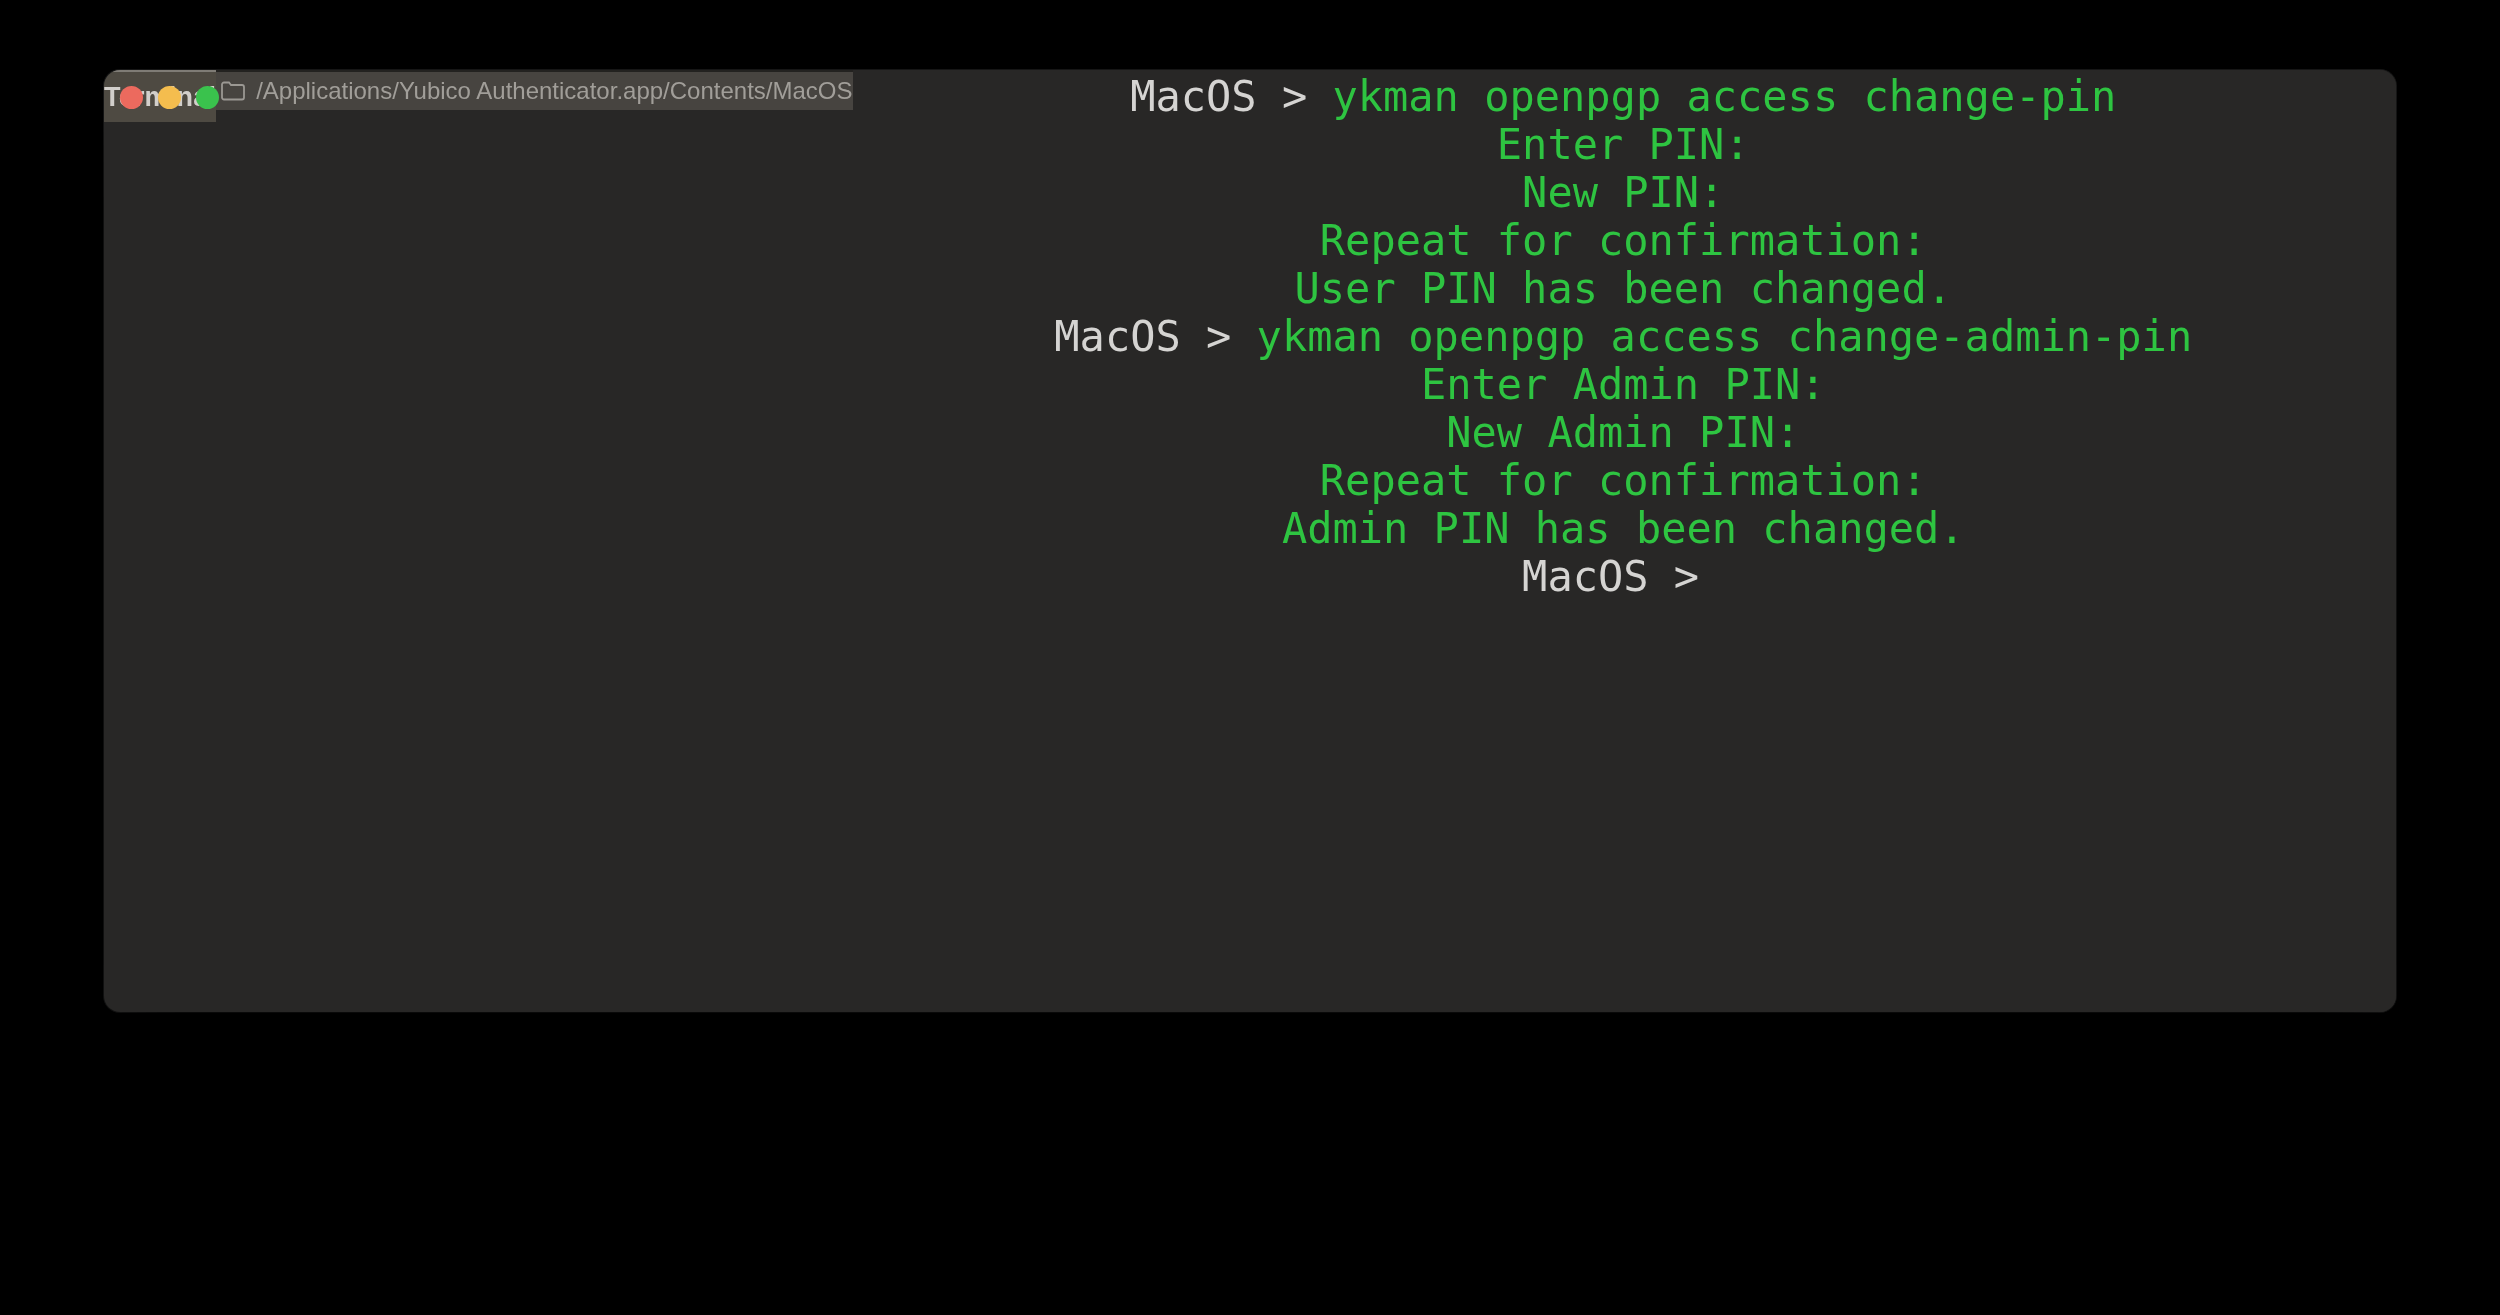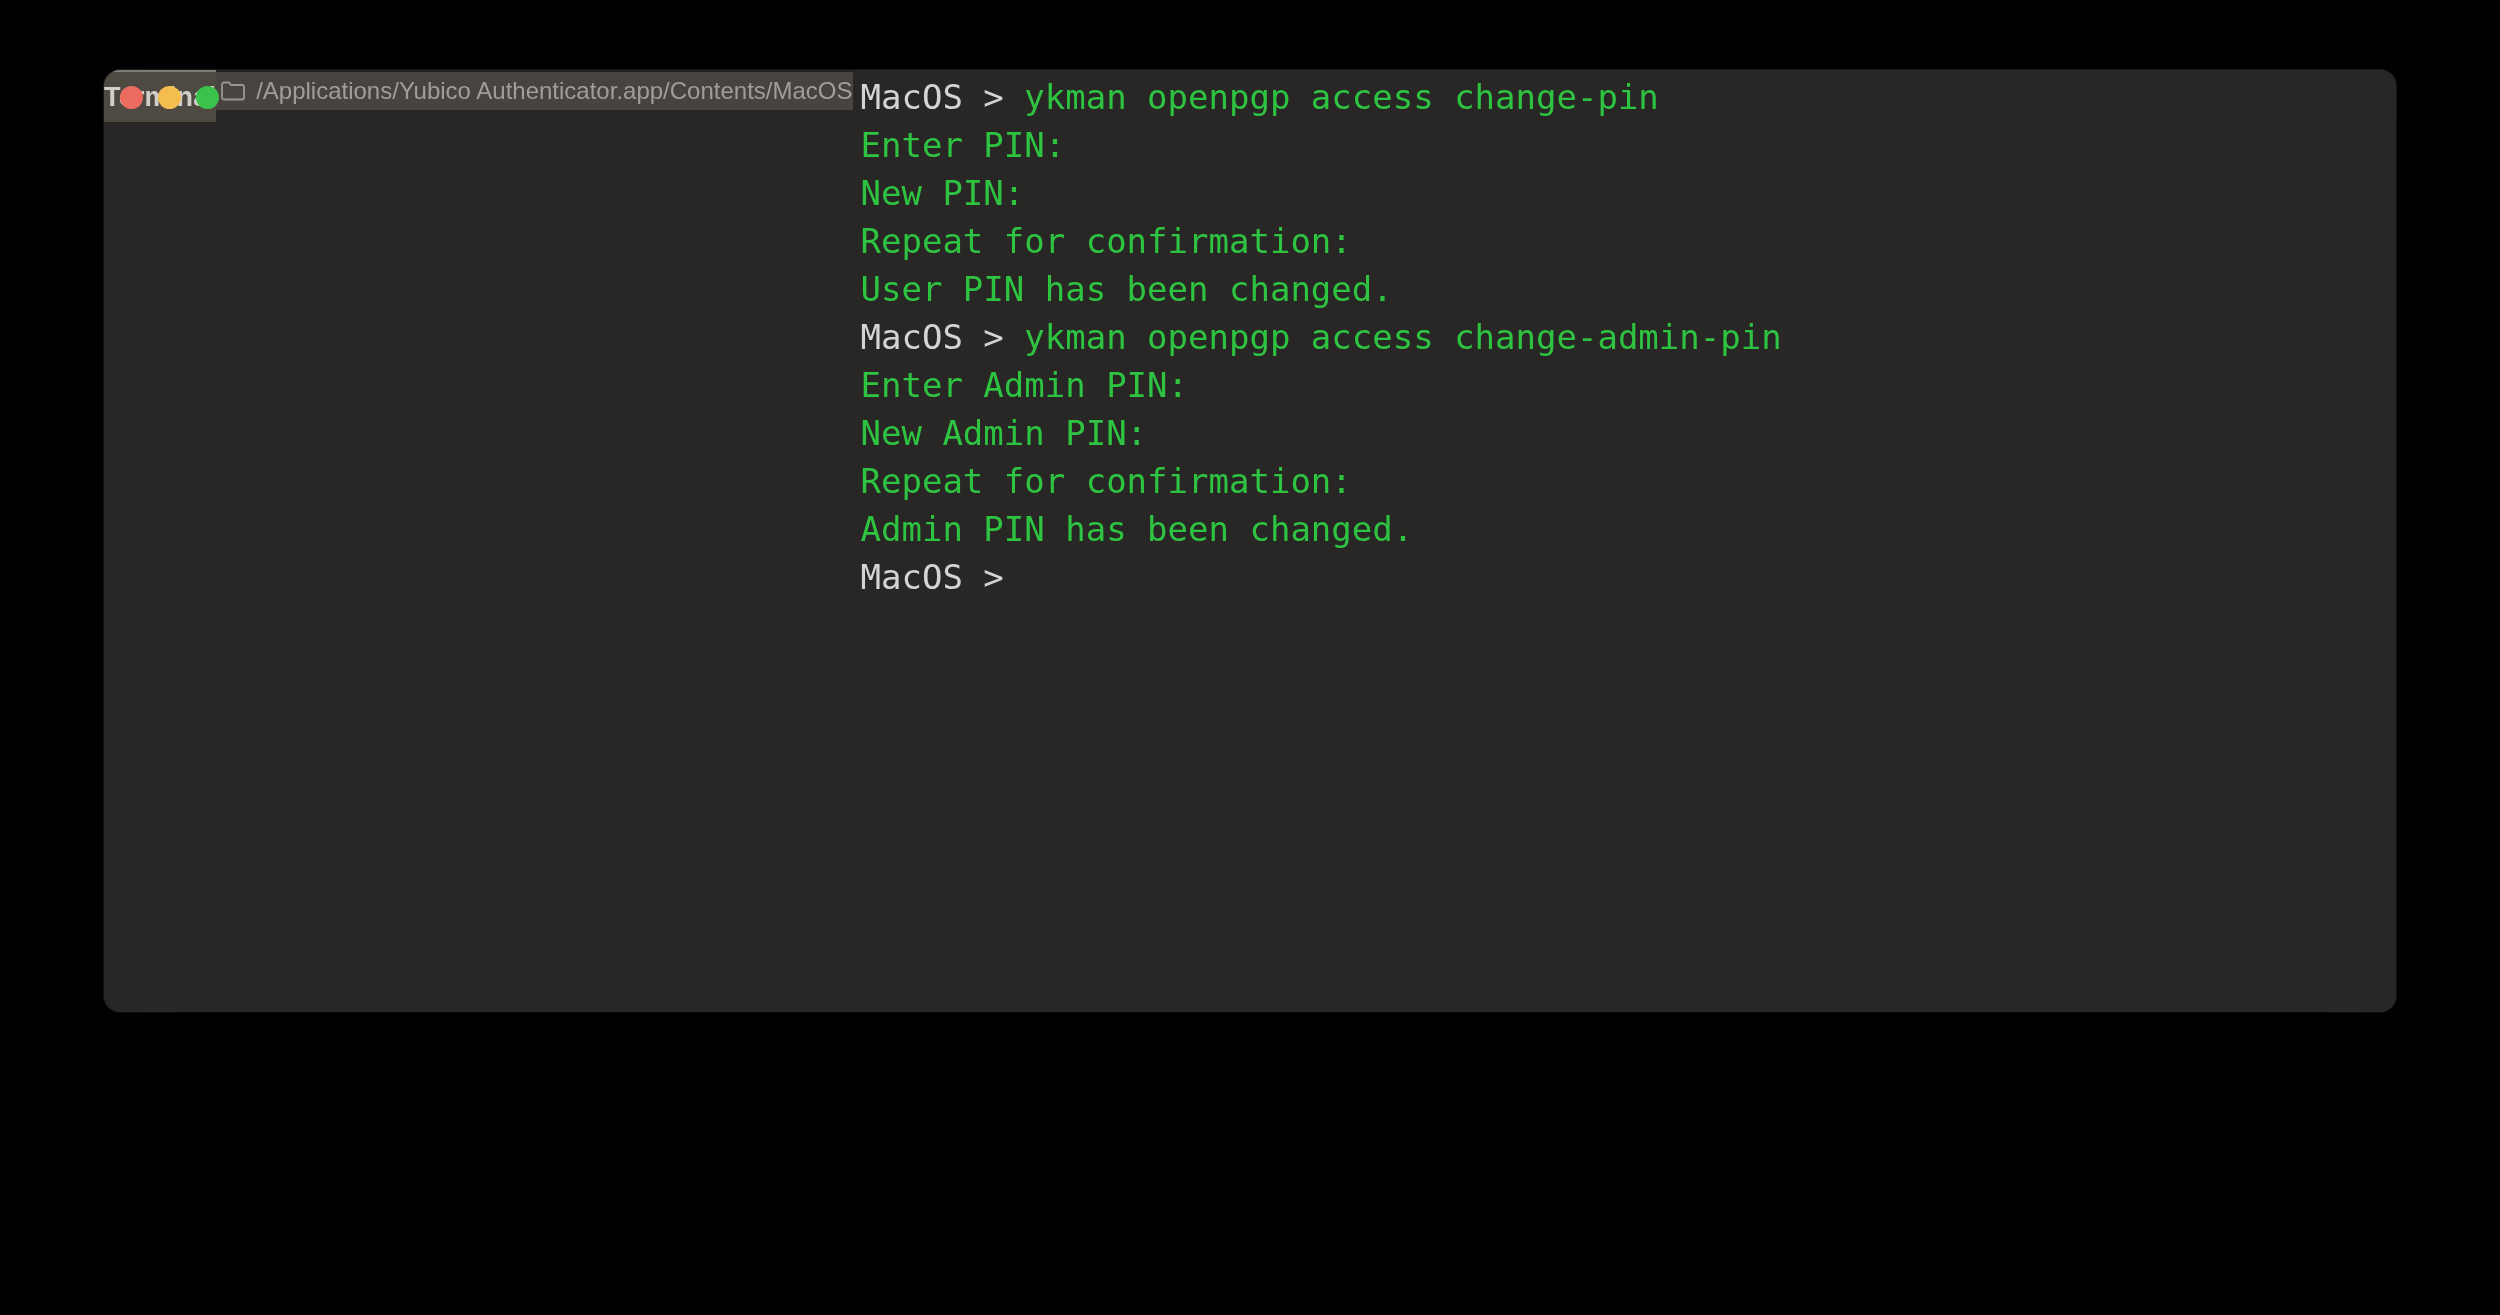--- a/index.html
+++ b/index.html
@@ -81,25 +81,26 @@
     color: var(--path-text);
     font-size: 24px;
     white-space: nowrap;
   }
   .folder-icon { flex: 0 0 auto; display: block; }
   .terminal-body {
     flex: 1 1 auto;
     background: var(--term-bg);
     padding: 3px 10px 10px 8px;
     font-family: "DejaVu Sans Mono", "Liberation Mono", monospace;
-    font-size: 34px;
+    font-size: 42px;
     line-height: 48px;
     white-space: pre;
     overflow: hidden;
     cursor: text;
+    text-align: center;
   }
   .term-line { height: 48px; }
   .prompt  { color: var(--prompt-text); }
   .command { color: var(--command-green); }
   .output  { color: var(--command-green); }
 </style>
 </head>
 <body>
 
 <div class="window">

